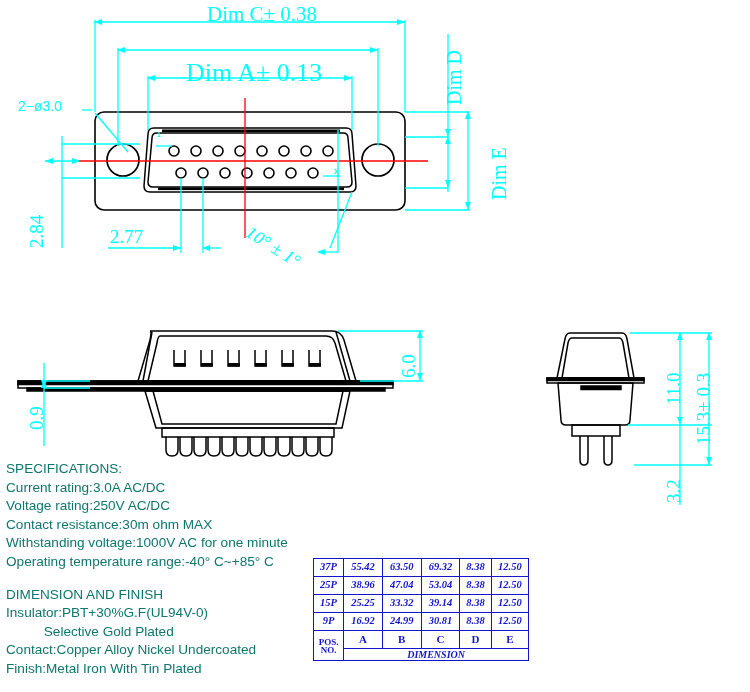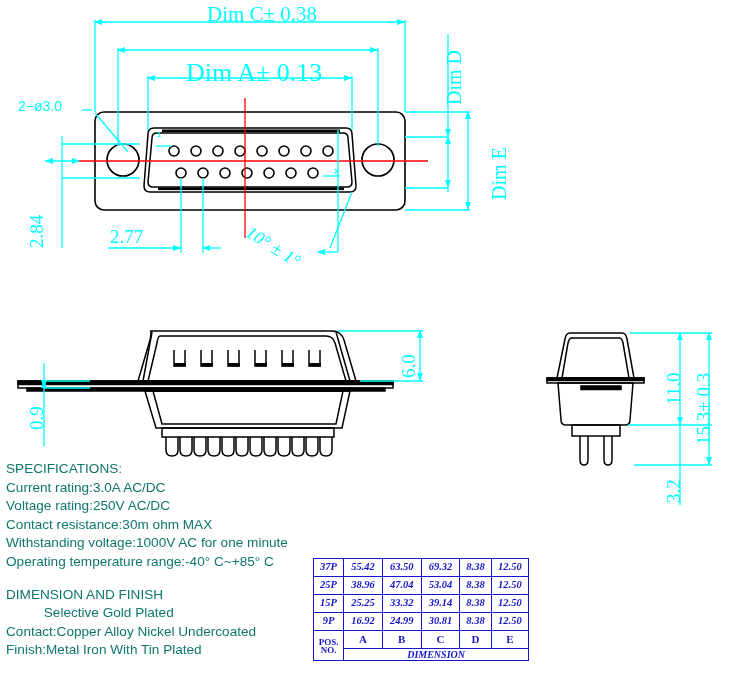--- a/index.html
+++ b/index.html
@@ -268,20 +268,21 @@
     <div class="line">SPECIFICATIONS:</div>
     <div class="line">Current rating:3.0A AC/DC</div>
     <div class="line">Voltage rating:250V AC/DC</div>
     <div class="line">Contact resistance:30m ohm MAX</div>
     <div class="line">Withstanding voltage:1000V AC for one minute</div>
     <div class="line">Operating temperature range:-40° C~+85° C</div>
 
     <div class="gap"></div>
 
     <div class="line">DIMENSION AND FINISH</div>
+    <div class="line">Insulator:PBT+30%G.F(UL94V-0)</div>
     <div class="line">          Selective Gold Plated</div>
     <div class="line">Contact:Copper Alloy Nickel Undercoated</div>
     <div class="line">Finish:Metal Iron With Tin Plated</div>
   </div>
 
   <table id="dim-table">
     <tbody>
       <tr>
         <td class="c0">37P</td>
         <td class="c1">55.42</td>

